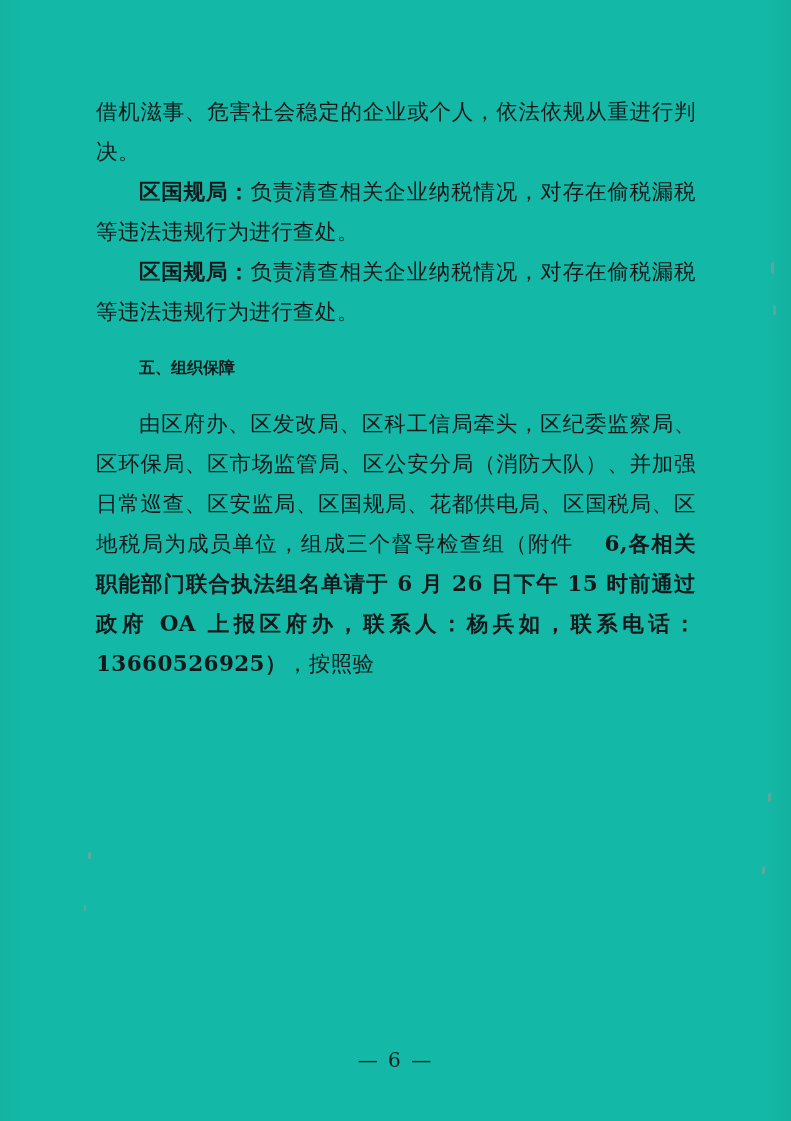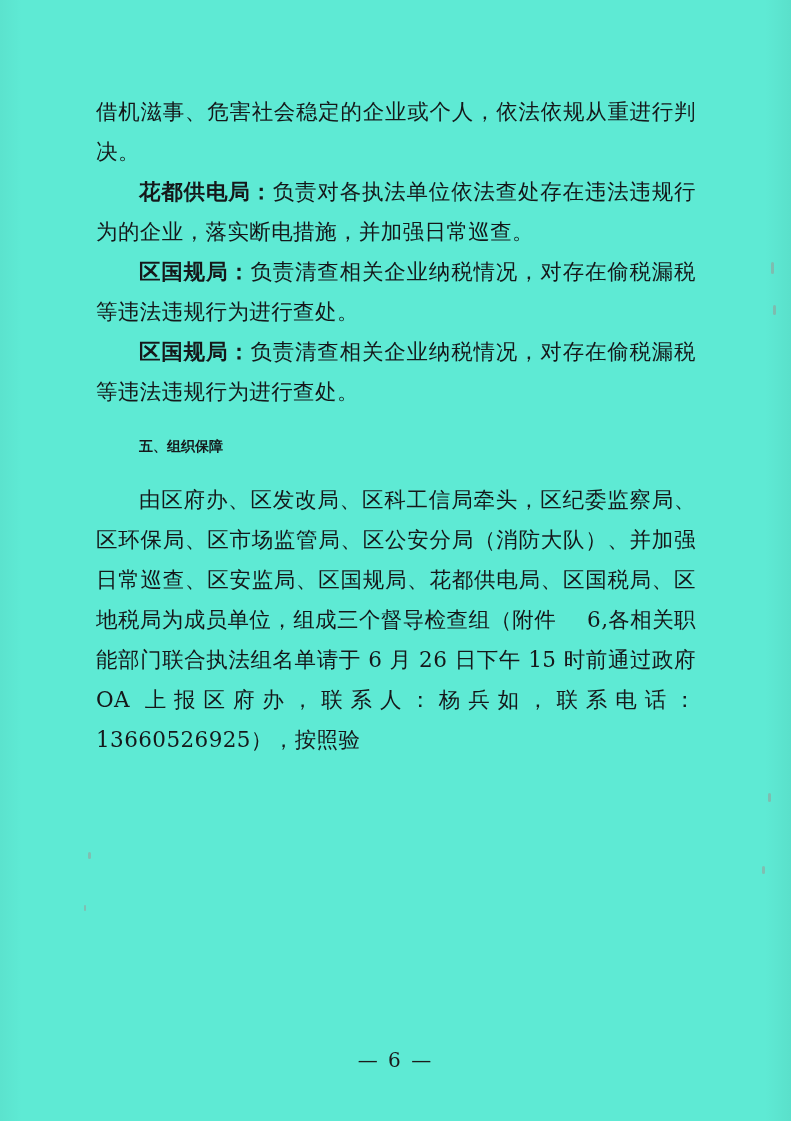--- a/index.html
+++ b/index.html
@@ -11,21 +11,21 @@
     width: 791px;
     height: 1121px;
     position: relative;
     font-family: "Liberation Serif", serif;
     color: #1b1b1b;
     overflow: hidden;
   }
   .page {
     position: absolute;
     inset: 0;
-    background: #5eead4;
+    background: #14b8a6;
   }
   .content {
     position: absolute;
     left: 96px;
     top: 92px;
     width: 600px;
   }
   .para {
     font-size: 21.5px;
     line-height: 40px;
@@ -36,29 +36,29 @@
     font-family: "DejaVu Serif", "Liberation Serif", serif;
     color: #15181a;
   }
   .indent {
     text-indent: 43px;
   }
   .lead {
     font-weight: bold;
   }
   .heading {
-    font-size: 14px;
+    font-size: 16px;
     line-height: 40px;
     font-weight: bold;
     text-indent: 43px;
-    font-family: Liberation Sans, sans-serif;
+    font-family: Liberation Serif, serif;
     color: #15181a;
   }
   .bold-run {
-    font-weight: normal;
+    font-weight: bold;
     margin-left: 31px;
   }
   .page-number {
     position: absolute;
     left: 0;
     right: 0;
     top: 1048px;
     text-align: center;
     font-size: 20px;
     font-family: "DejaVu Serif", "Liberation Serif", serif;
@@ -96,23 +96,20 @@
 </style>
 </head>
 <body>
 
 <div class="page">
 
   <div class="content">
 
     <p class="para">借机滋事、危害社会稳定的企业或个人，依法依规从重进行判决。</p>
 
-    <p class="para indent">
-      <span class="lead">花都供电局：</span><span>负责对各执法单位依法查处存在违法违规行为的企业，落实断电措施，并加强日常巡查。</span>
-    </p>
 
 
     <p class="para indent">
       <span class="lead">区国规局：</span><span>负责清查相关企业纳税情况，对存在偷税漏税等违法违规行为进行查处。</span>
     </p>
 
     <p class="para indent">
       <span class="lead">区国规局：</span><span>负责清查相关企业纳税情况，对存在偷税漏税等违法违规行为进行查处。</span>
     </p>
 

